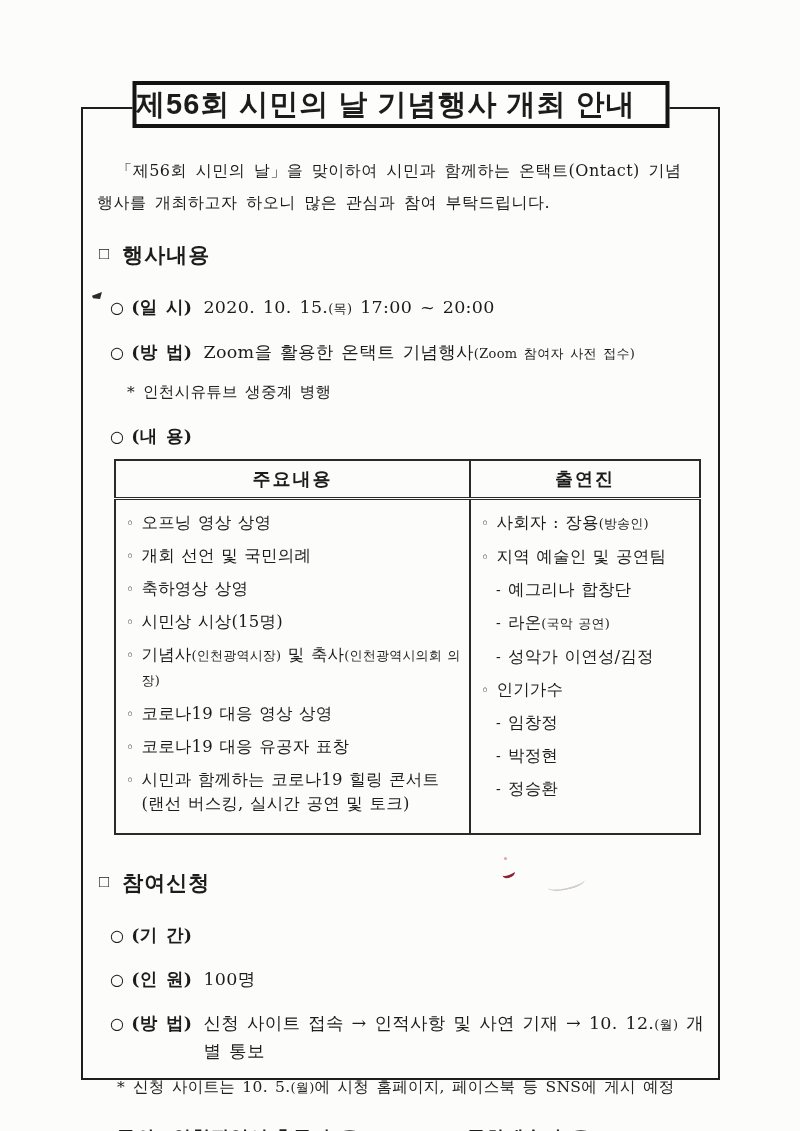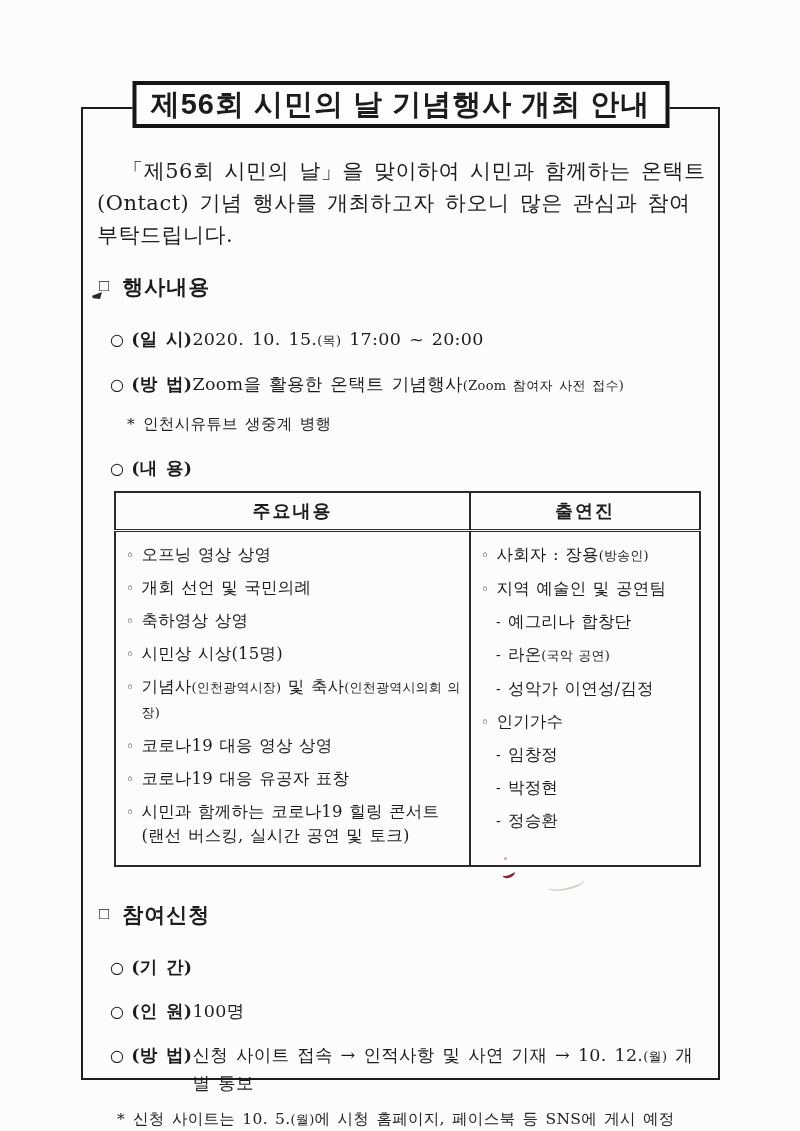--- a/index.html
+++ b/index.html
@@ -19,50 +19,50 @@
     padding:0 12px 0 14px;
     background:transparent;
   }
   .title-box{
     position:absolute;top:-28px;left:50%;
     transform:translateX(-50%);
     width:537px;height:47px;
     box-sizing:border-box;
     border:4px solid #141414;
     background:#fdfdfc;
-    display:flex;align-items:center;justify-content:center;
+    display:flex;align-items:center;justify-content:flex-start;
     font-family:"Liberation Sans","DejaVu Sans",sans-serif;
     font-weight:bold;font-size:29px;letter-spacing:1px;
     white-space:nowrap;
     z-index:3;
   }
   .intro{
     margin:46px 0 0 0;
-    font-size:21px;line-height:32px;
+    font-size:16px;line-height:32px;
     text-indent:1.2em;word-spacing:3px;
     letter-spacing:0.5px;
   }
   .sec-h{
     margin:22px 0 0 2px;
     font-family:"Liberation Sans","DejaVu Sans",sans-serif;
     font-weight:bold;font-size:21px;
     letter-spacing:1px;
     display:flex;align-items:center;gap:12px;
   }
   .sec-h .sq{font-size:17px;font-weight:normal;position:relative;top:-1px;}
   .sec-h.second{margin-top:34px;}
   .line{
     display:flex;align-items:baseline;
     font-size:17.5px;line-height:27px;
     word-spacing:2px;letter-spacing:0.3px;
   }
   .item{margin:17px 0 0 13px;}
   .item.first{margin-top:25px;}
   .item .marker{margin-right:7px;font-size:16px;}
-  .item .label{font-weight:bold;margin-right:0;white-space:nowrap;}
+  .item .label{font-weight:bold;margin-right:11px;white-space:nowrap;}
   .note{
     margin:12px 0 0 30px;
     font-size:15.5px;color:#222;
   }
   .note .marker{margin-right:8px;}
   .note.apply-note{margin-left:20px;margin-top:9px;}
   .sm{font-size:13px;}
   .b{font-weight:normal;margin-top:36px;}
   .tbl{
     border-collapse:collapse;

